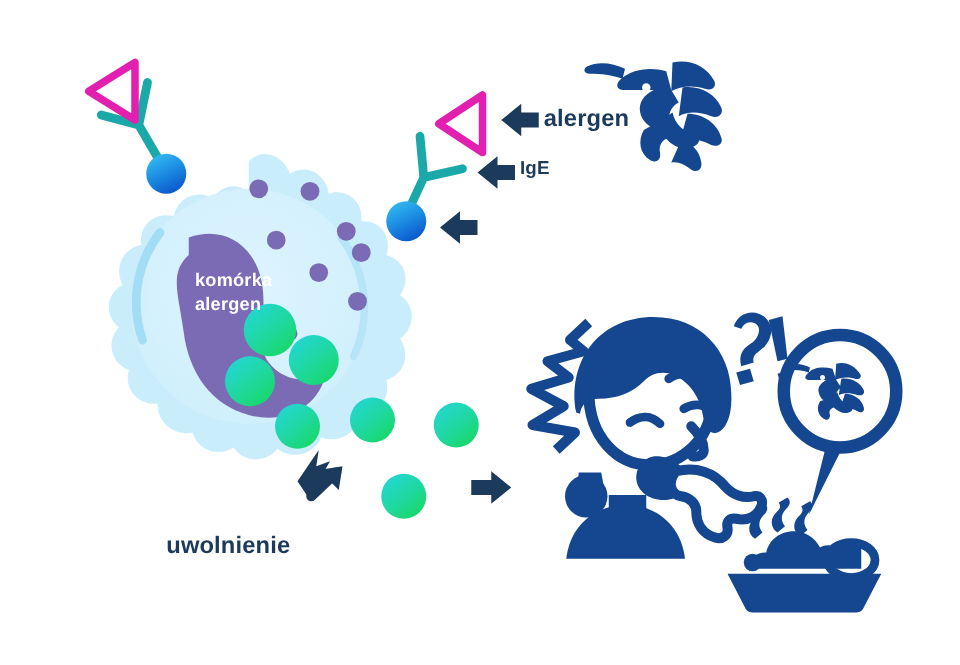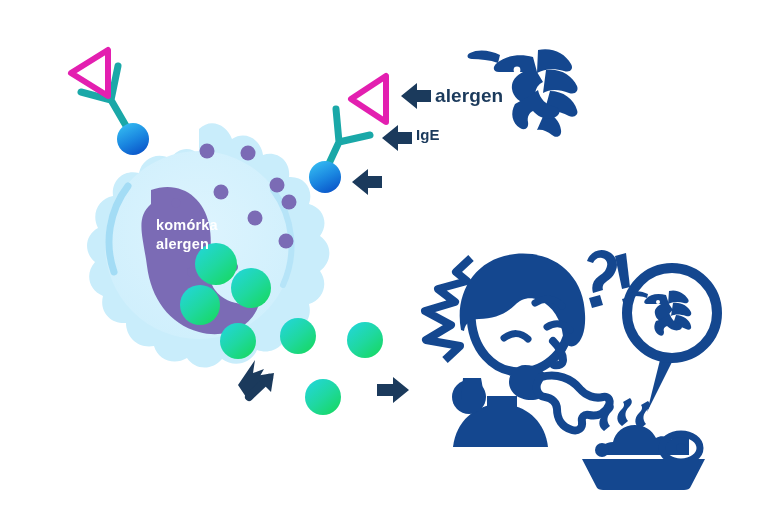--- a/index.html
+++ b/index.html
@@ -262,20 +262,21 @@
     </g>
   </svg>
 
   <div class="lbl lbl-alergen">alergen</div>
 
   <div class="lbl lbl-ige">IgE</div>
 
 
 
   <div class="lbl lbl-uwolnienie">
+    <div>uwolnienie</div>
   </div>
 
   <div class="lbl-cell">
     <div>komórka</div>
     <div>alergen</div>
   </div>
 
 </div>
 
 </body></html>

